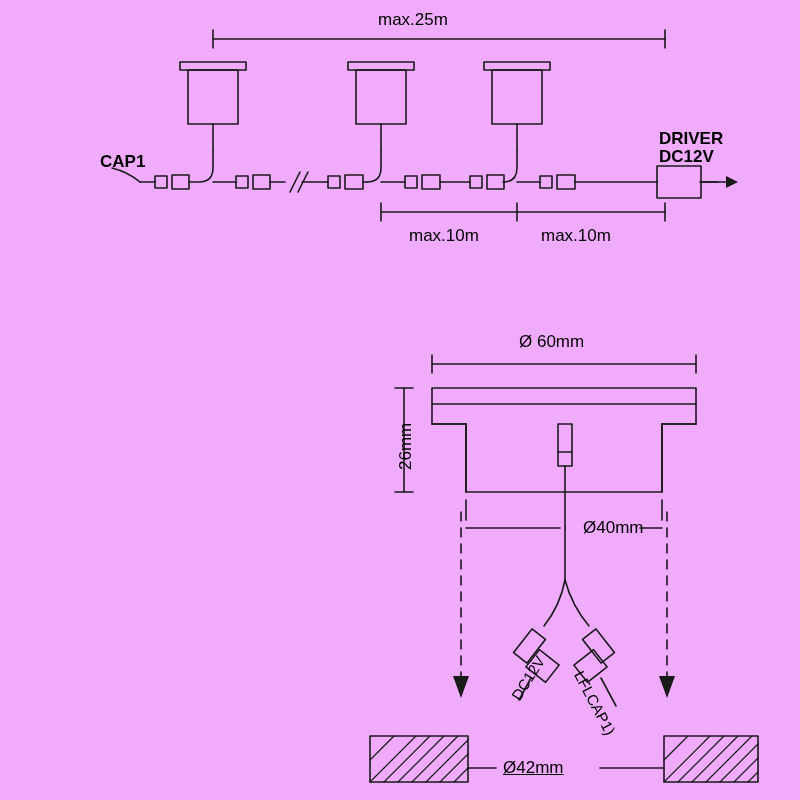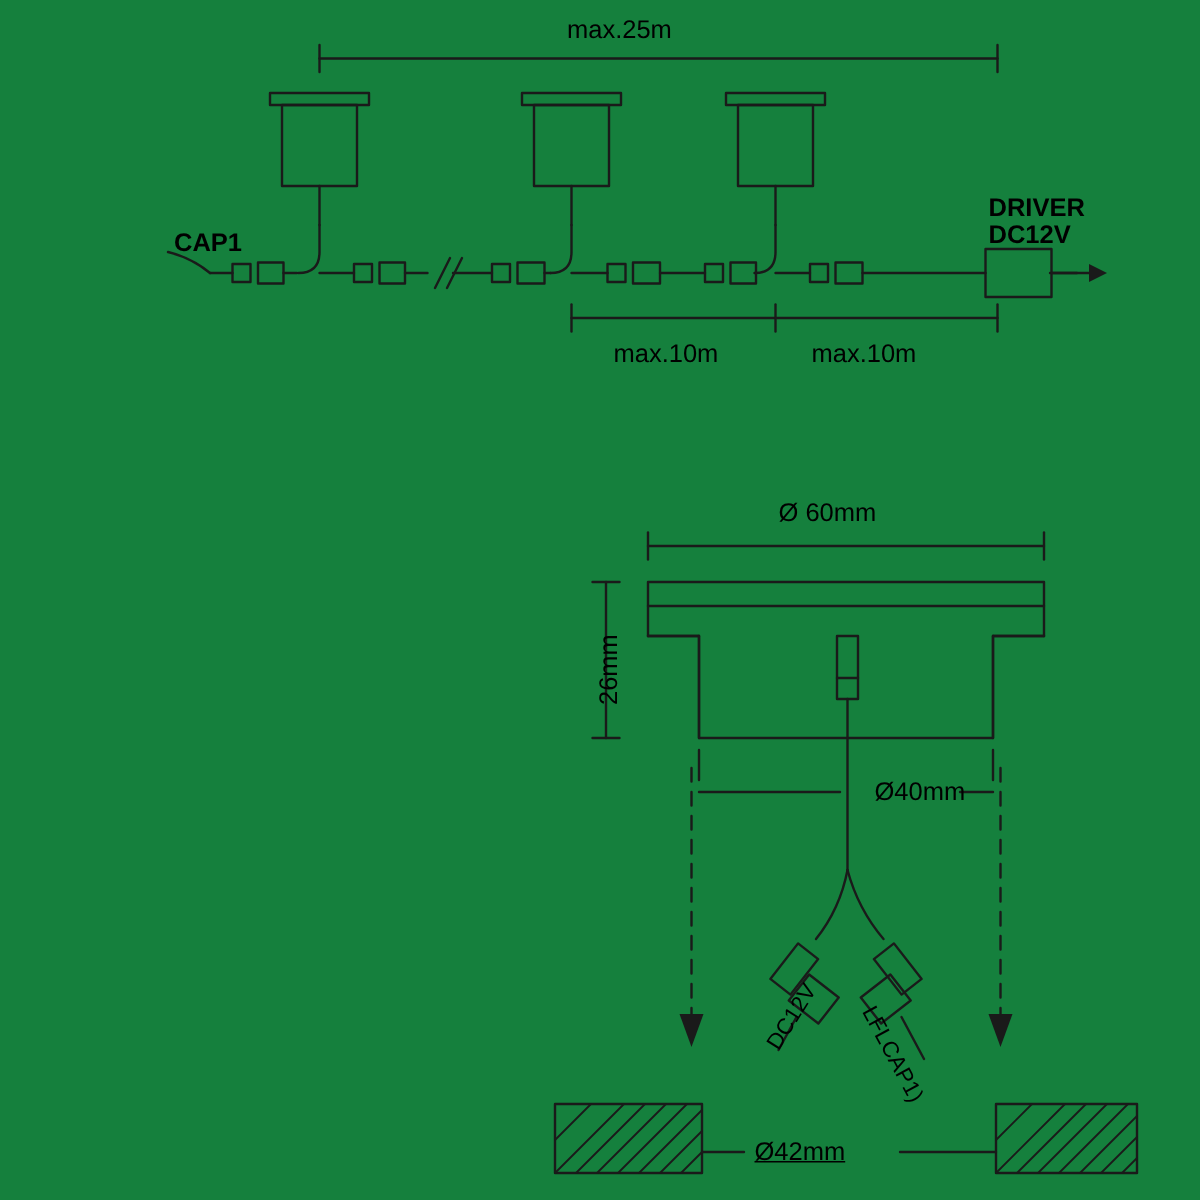--- a/index.html
+++ b/index.html
@@ -8,21 +8,21 @@
     background: #ffffff;
   }
   body {
     font-family: "Liberation Sans", sans-serif;
     color: #000000;
   }
   #sheet {
     position: relative;
     width: 800px;
     height: 800px;
-    background: #15803d;
+    background: #f0abfc;
     overflow: hidden;
   }
   #sheet svg {
     position: absolute;
     left: 0;
     top: 0;
   }
   .lbl {
     position: absolute;
     font-family: "Liberation Sans", sans-serif;
@@ -227,21 +227,21 @@
       <g>
         <line x1="468" y1="768" x2="496" y2="768"></line>
         <line x1="600" y1="768" x2="664" y2="768"></line>
       </g>
 
     </g>
   </svg>
 
   <div class="lbl" style="left:378px; top:10px;">max.25m</div>
 
-  <div class="lbl lbl-bold" style="left:116px; top:152px;">CAP1</div>
+  <div class="lbl lbl-bold" style="left:100px; top:152px;">CAP1</div>
 
   <div class="lbl lbl-bold" style="left:659px; top:129px;">DRIVER</div>
   <div class="lbl lbl-bold" style="left:659px; top:147px;">DC12V</div>
 
   <div class="lbl" style="left:409px; top:226px;">max.10m</div>
   <div class="lbl" style="left:541px; top:226px;">max.10m</div>
 
   <div class="lbl" style="left:519px; top:332px;">Ø 60mm</div>
 
   <div class="lbl rot90" style="left:396px; top:470px; transform: rotate(-90deg);">26mm</div>

